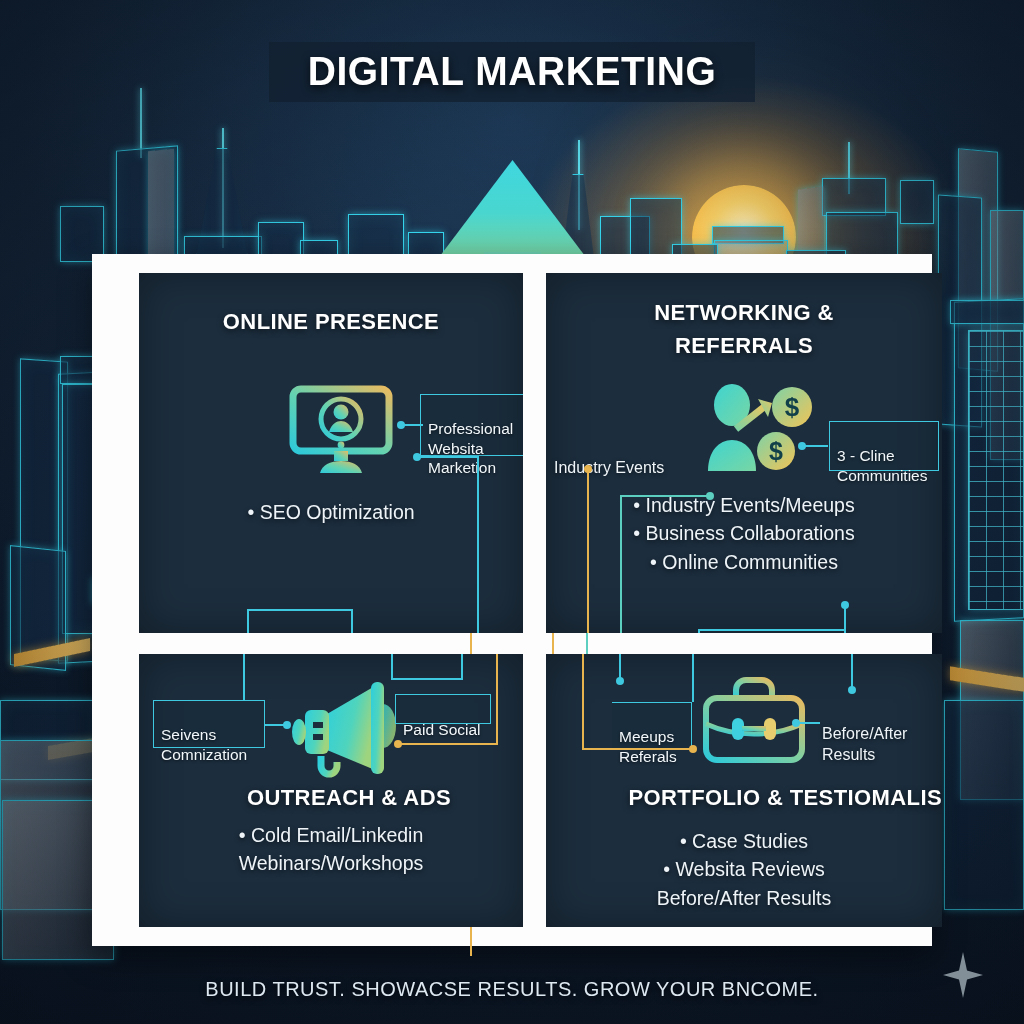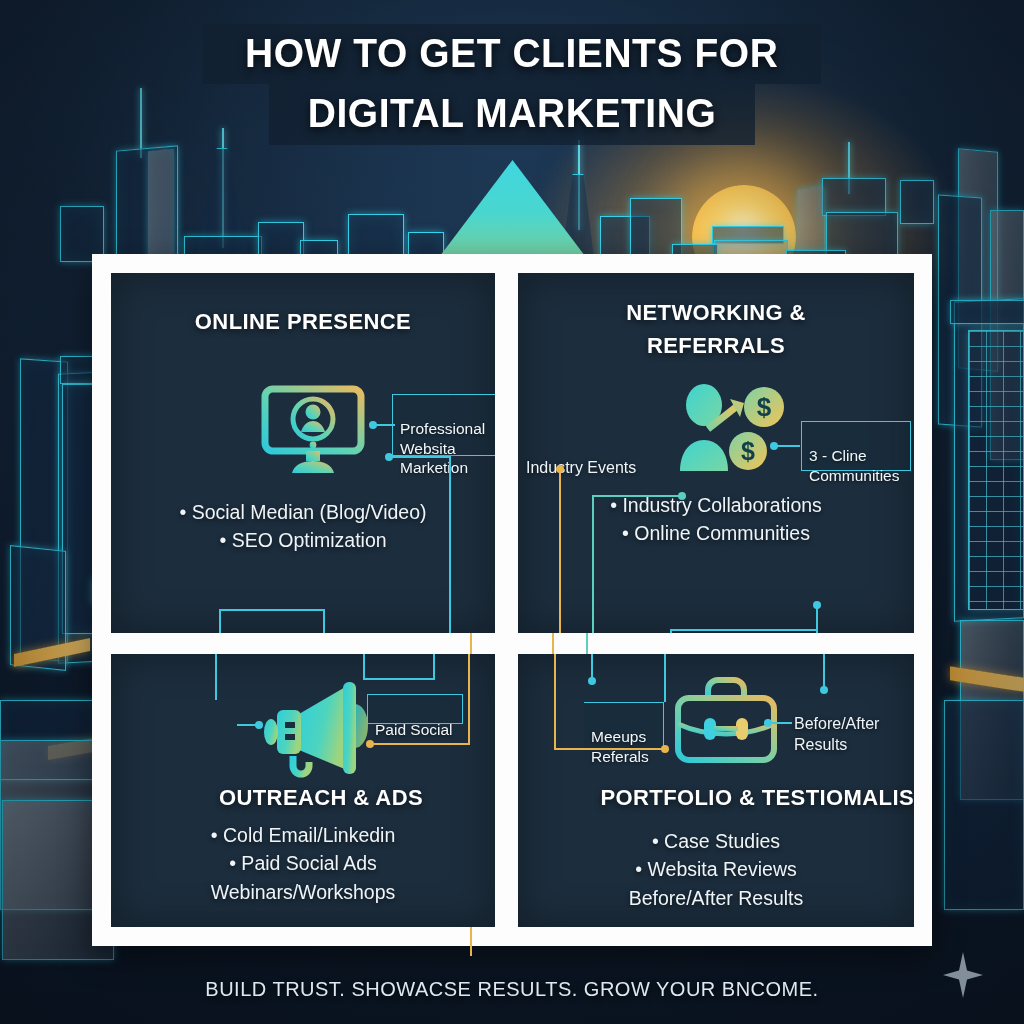--- a/index.html
+++ b/index.html
@@ -84,20 +84,21 @@
   
   .board{
     position:absolute; left:92px; top:254px; width:840px; height:692px;
     background:#fdfdfd;
     box-shadow:0 10px 30px rgba(0,0,0,.45);
   }
   .panel{
     position:absolute; background:#1c2d3d;
     box-shadow:inset 0 0 40px rgba(0,0,0,.35);
     overflow:hidden;
+    margin-left:28px;
   }
   .panel.q1{ left:19px;  top:19px;  width:384px; height:360px; }
   .panel.q2{ left:426px; top:19px;  width:396px; height:360px; }
   .panel.q3{ left:19px;  top:400px; width:384px; height:273px; }
   .panel.q4{ left:426px; top:400px; width:396px; height:273px; }
 
   .qTitle{
     color:#fff; font-weight:700; font-size:22px; letter-spacing:.4px;
     text-align:center; line-height:1.5;
     text-shadow:0 2px 6px rgba(0,0,0,.6);
@@ -214,23 +215,21 @@
     <div class="bld solid" style="left:960px; top:620px; width:64px; height:180px; border:1.6px solid #35d6ee;"></div>
     <div class="bld" style="left:944px; top:700px; width:80px; height:210px;"></div>
     <div class="goldbar" style="left:950px; top:672px; width:74px; height:14px; transform:skewY(9deg);"></div>
     <div class="bld" style="left:900px; top:180px; width:34px; height:44px;"></div>
 
     <div class="goldbar" style="left:14px; top:646px; width:76px; height:13px; transform:skewY(-12deg);"></div>
     <div class="vignette"></div>
   </div>
 
   <div class="titleWrap">
-    <div class="titleBand">
-      <div class="titleTxt">HOW TO GET CLIENTS FOR</div>
-    </div><br>
+    <br>
     <div class="titleBand">
       <div class="titleTxt">DIGITAL MARKETING</div>
     </div>
   </div>
 
   <div class="arrowWrap">
     <div class="arrowHead"></div>
     <div class="arrowStem"></div>
     <div class="arrowRib" style="top:160px;"></div>
     <div class="arrowRib" style="top:176px;"></div>
@@ -268,21 +267,20 @@
 Marketion</span>
       </div>
       <div class="wire" style="left:262px; top:151px; width:22px; height:2.2px;"></div>
       <div class="dot" style="left:258px; top:148px;"></div>
       <div class="wire" style="left:281px; top:183px; width:2.2px; height:0px;"></div>
       <div class="dot" style="left:274px; top:180px;"></div>
       <div class="wire" style="left:278px; top:183px; width:62px; height:2.2px;"></div>
       <div class="wire" style="left:338px; top:183px; width:2.2px; height:180px;"></div>
 
       <ul class="qList">
-        <li>• Social Median (Blog/Video)</li>
         <li>• SEO Optimization</li>
       </ul>
 
       <div class="wire" style="left:212px; top:336px; width:2.2px; height:26px;"></div>
       <div class="wire" style="left:108px; top:336px; width:106px; height:2.2px;"></div>
       <div class="wire" style="left:108px; top:336px; width:2.2px; height:26px;"></div>
     </div>
 
     <div class="panel q2">
       <div class="qTitle" style="white-space:pre-line;">NETWORKING &amp;
@@ -324,21 +322,22 @@
 Communities</span>
       </div>
       <div class="wire" style="left:258px; top:172px; width:24px; height:2.2px;"></div>
       <div class="dot" style="left:252px; top:169px;"></div>
 
       <div class="dot teal" style="left:160px; top:219px;"></div>
       <div class="wire teal" style="left:74px; top:222px; width:90px; height:2.2px;"></div>
       <div class="wire teal" style="left:74px; top:222px; width:2.2px; height:142px;"></div>
 
       <ul class="qList">
-        <li>• Industry Collaborations</li>
+        <li>• Industry Events/Meeups</li>
+        <li>• Business Collaborations</li>
         <li>• Online Communities</li>
       </ul>
 
       <div class="dot" style="left:295px; top:328px;"></div>
       <div class="wire" style="left:298px; top:332px; width:2.2px; height:30px;"></div>
       <div class="wire" style="left:152px; top:356px; width:148px; height:2.2px;"></div>
       <div class="wire" style="left:152px; top:356px; width:2.2px; height:8px;"></div>
     </div>
 
     <div class="panel q3">
@@ -354,38 +353,41 @@
         <ellipse cx="96" cy="52" rx="13" ry="22" fill="url(#gMeg)" opacity=".8"></ellipse>
         <path d="M88 12 L40 40 L40 76 L88 96 Z" fill="url(#gMeg)"></path>
         <rect x="84" y="8" width="13" height="92" rx="6" fill="url(#gMeg)"></rect>
         <rect x="18" y="36" width="24" height="44" rx="6" fill="url(#gMeg)"></rect>
         <rect x="26" y="48" width="10" height="6" fill="#1c2d3d"></rect>
         <rect x="26" y="60" width="10" height="6" fill="#1c2d3d"></rect>
         <ellipse cx="12" cy="58" rx="7" ry="13" fill="url(#gMeg)"></ellipse>
         <path d="M34 82 v10 a8 8 0 0 0 16 0 v-4" fill="none" stroke="url(#gMeg)" stroke-width="7"></path>
       </svg>
 
+      <div class="callout" style="left: 14px; top: 46px; width: 112px; height: 48px; white-space: pre-line;">
+        <span>Seivens
+Comnization</span>
+      </div>
       <div class="wire" style="left:126px; top:70px; width:22px; height:2.2px;"></div>
       <div class="dot" style="left:144px; top:67px;"></div>
       <div class="wire" style="left:104px; top:-6px; width:2.2px; height:52px;"></div>
 
       <div class="callout" style="left: 256px; top: 40px; width: 96px; height: 30px; padding-top: 5px; white-space: pre-line;">
         <span>Paid Social</span>
       </div>
       <div class="wire" style="left:252px; top:-6px; width:2.2px; height:32px;"></div>
       <div class="wire" style="left:252px; top:24px; width:72px; height:2.2px;"></div>
       <div class="wire" style="left:322px; top:-6px; width:2.2px; height:30px;"></div>
       <div class="dot gold" style="left:255px; top:86px;"></div>
       <div class="wire gold" style="left:259px; top:89px; width:100px; height:2.4px;"></div>
       <div class="wire gold" style="left:357px; top:-6px; width:2.4px; height:95px;"></div>
 
       <div class="qTitle" style="white-space: pre-line; padding-left: 36px;">OUTREACH &amp; ADS</div>
       <ul class="qList">
         <li>• Cold Email/Linkedin</li>
-        <li>• Paid Social Ads</li>
         <li>Webinars/Workshops</li>
       </ul>
     </div>
 
     <div class="panel q4">
 
       <svg class="icon" style="left:152px; top:20px;" width="112" height="92" viewBox="0 0 112 92">
         <defs>
           <linearGradient id="gBrief" x1="0" y1="1" x2="1" y2="0">
             <stop offset="0%" stop-color="#2ec9da"></stop>
@@ -405,21 +407,21 @@
         <span>Meeups
 Referals</span>
       </div>
       <div class="dot" style="left:70px; top:23px;"></div>
       <div class="wire" style="left:73px; top:-6px; width:2.2px; height:30px;"></div>
       <div class="wire" style="left:146px; top:-6px; width:2.2px; height:54px;"></div>
       <div class="wire gold" style="left:36px; top:-6px; width:2.4px; height:102px;"></div>
       <div class="wire gold" style="left:36px; top:94px; width:112px; height:2.4px;"></div>
       <div class="dot gold" style="left:143px; top:91px;"></div>
 
-      <div class="plainLabel" style="left: 276px; top: 40px; width: 104px; white-space: pre-line;">
+      <div class="plainLabel" style="left: 276px; top: 50px; width: 104px; white-space: pre-line;">
         <span>Before/After
 Results</span>
       </div>
       <div class="wire" style="left:250px; top:68px; width:24px; height:2.2px;"></div>
       <div class="dot" style="left:246px; top:65px;"></div>
       <div class="dot" style="left:302px; top:32px;"></div>
       <div class="wire" style="left:305px; top:-6px; width:2.2px; height:40px;"></div>
 
       <div class="qTitle" style="white-space: pre-line; text-align: right;">PORTFOLIO &amp; TESTIOMALIS</div>
       <ul class="qList">

